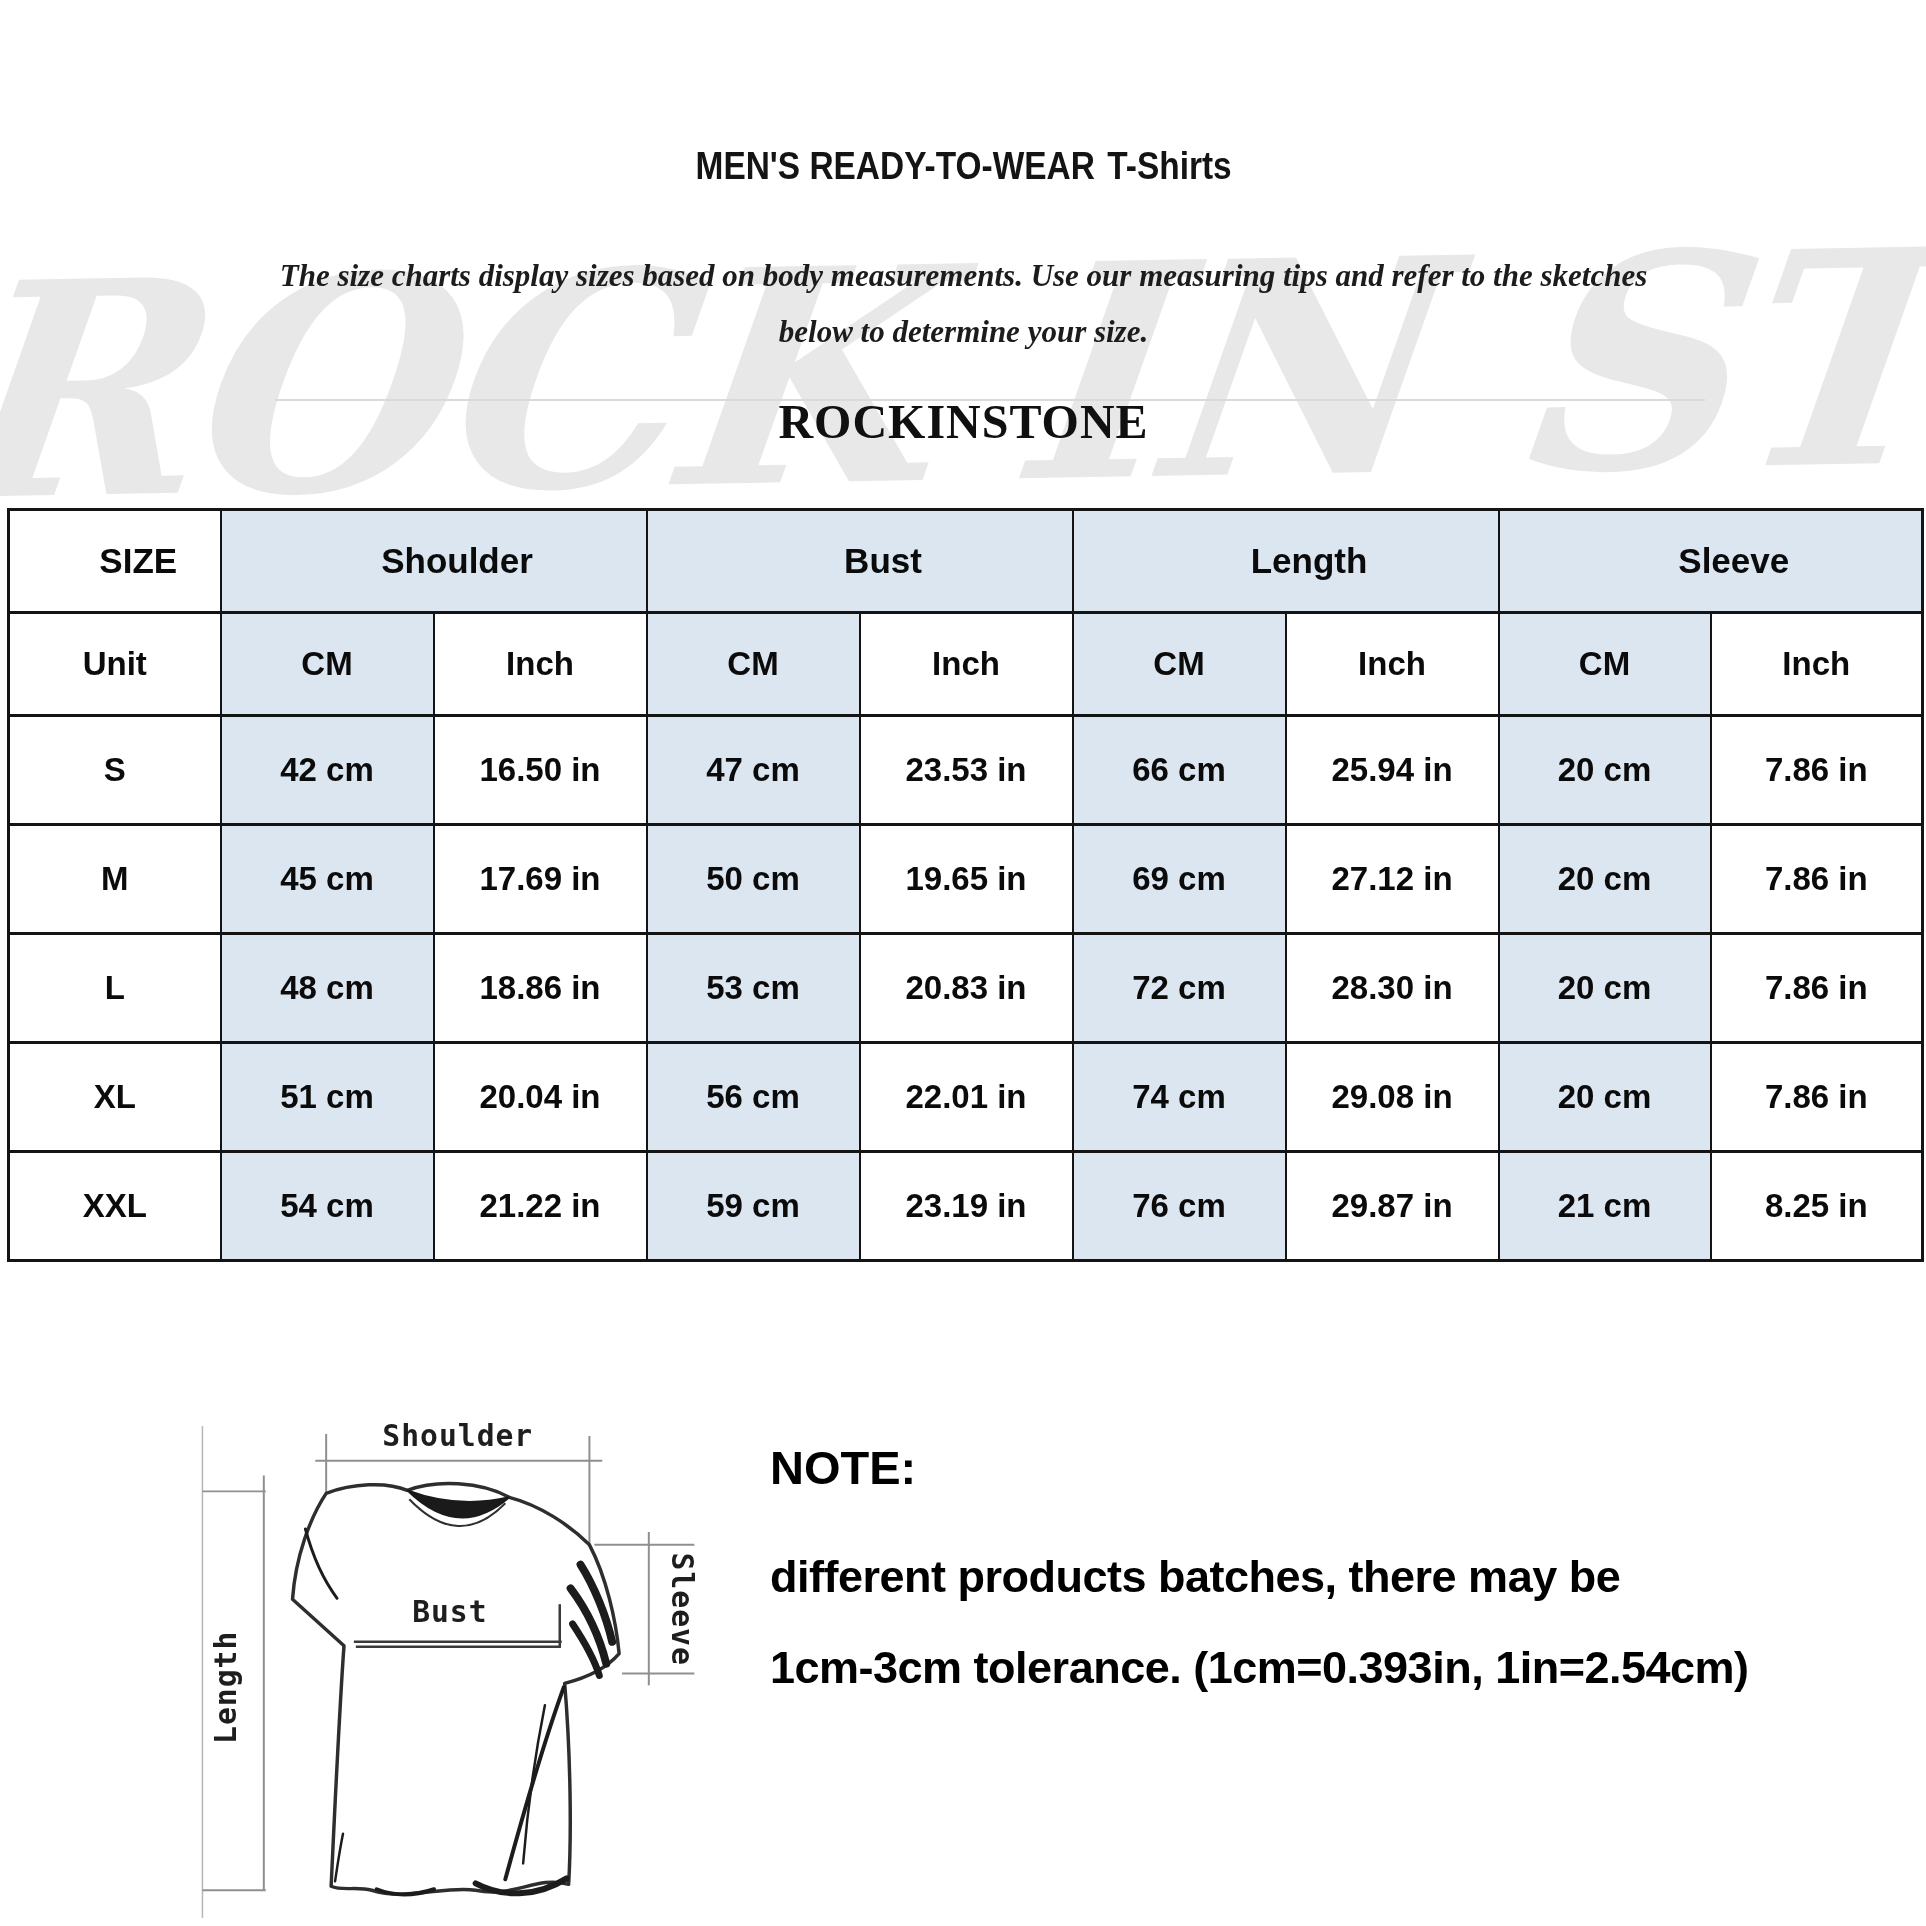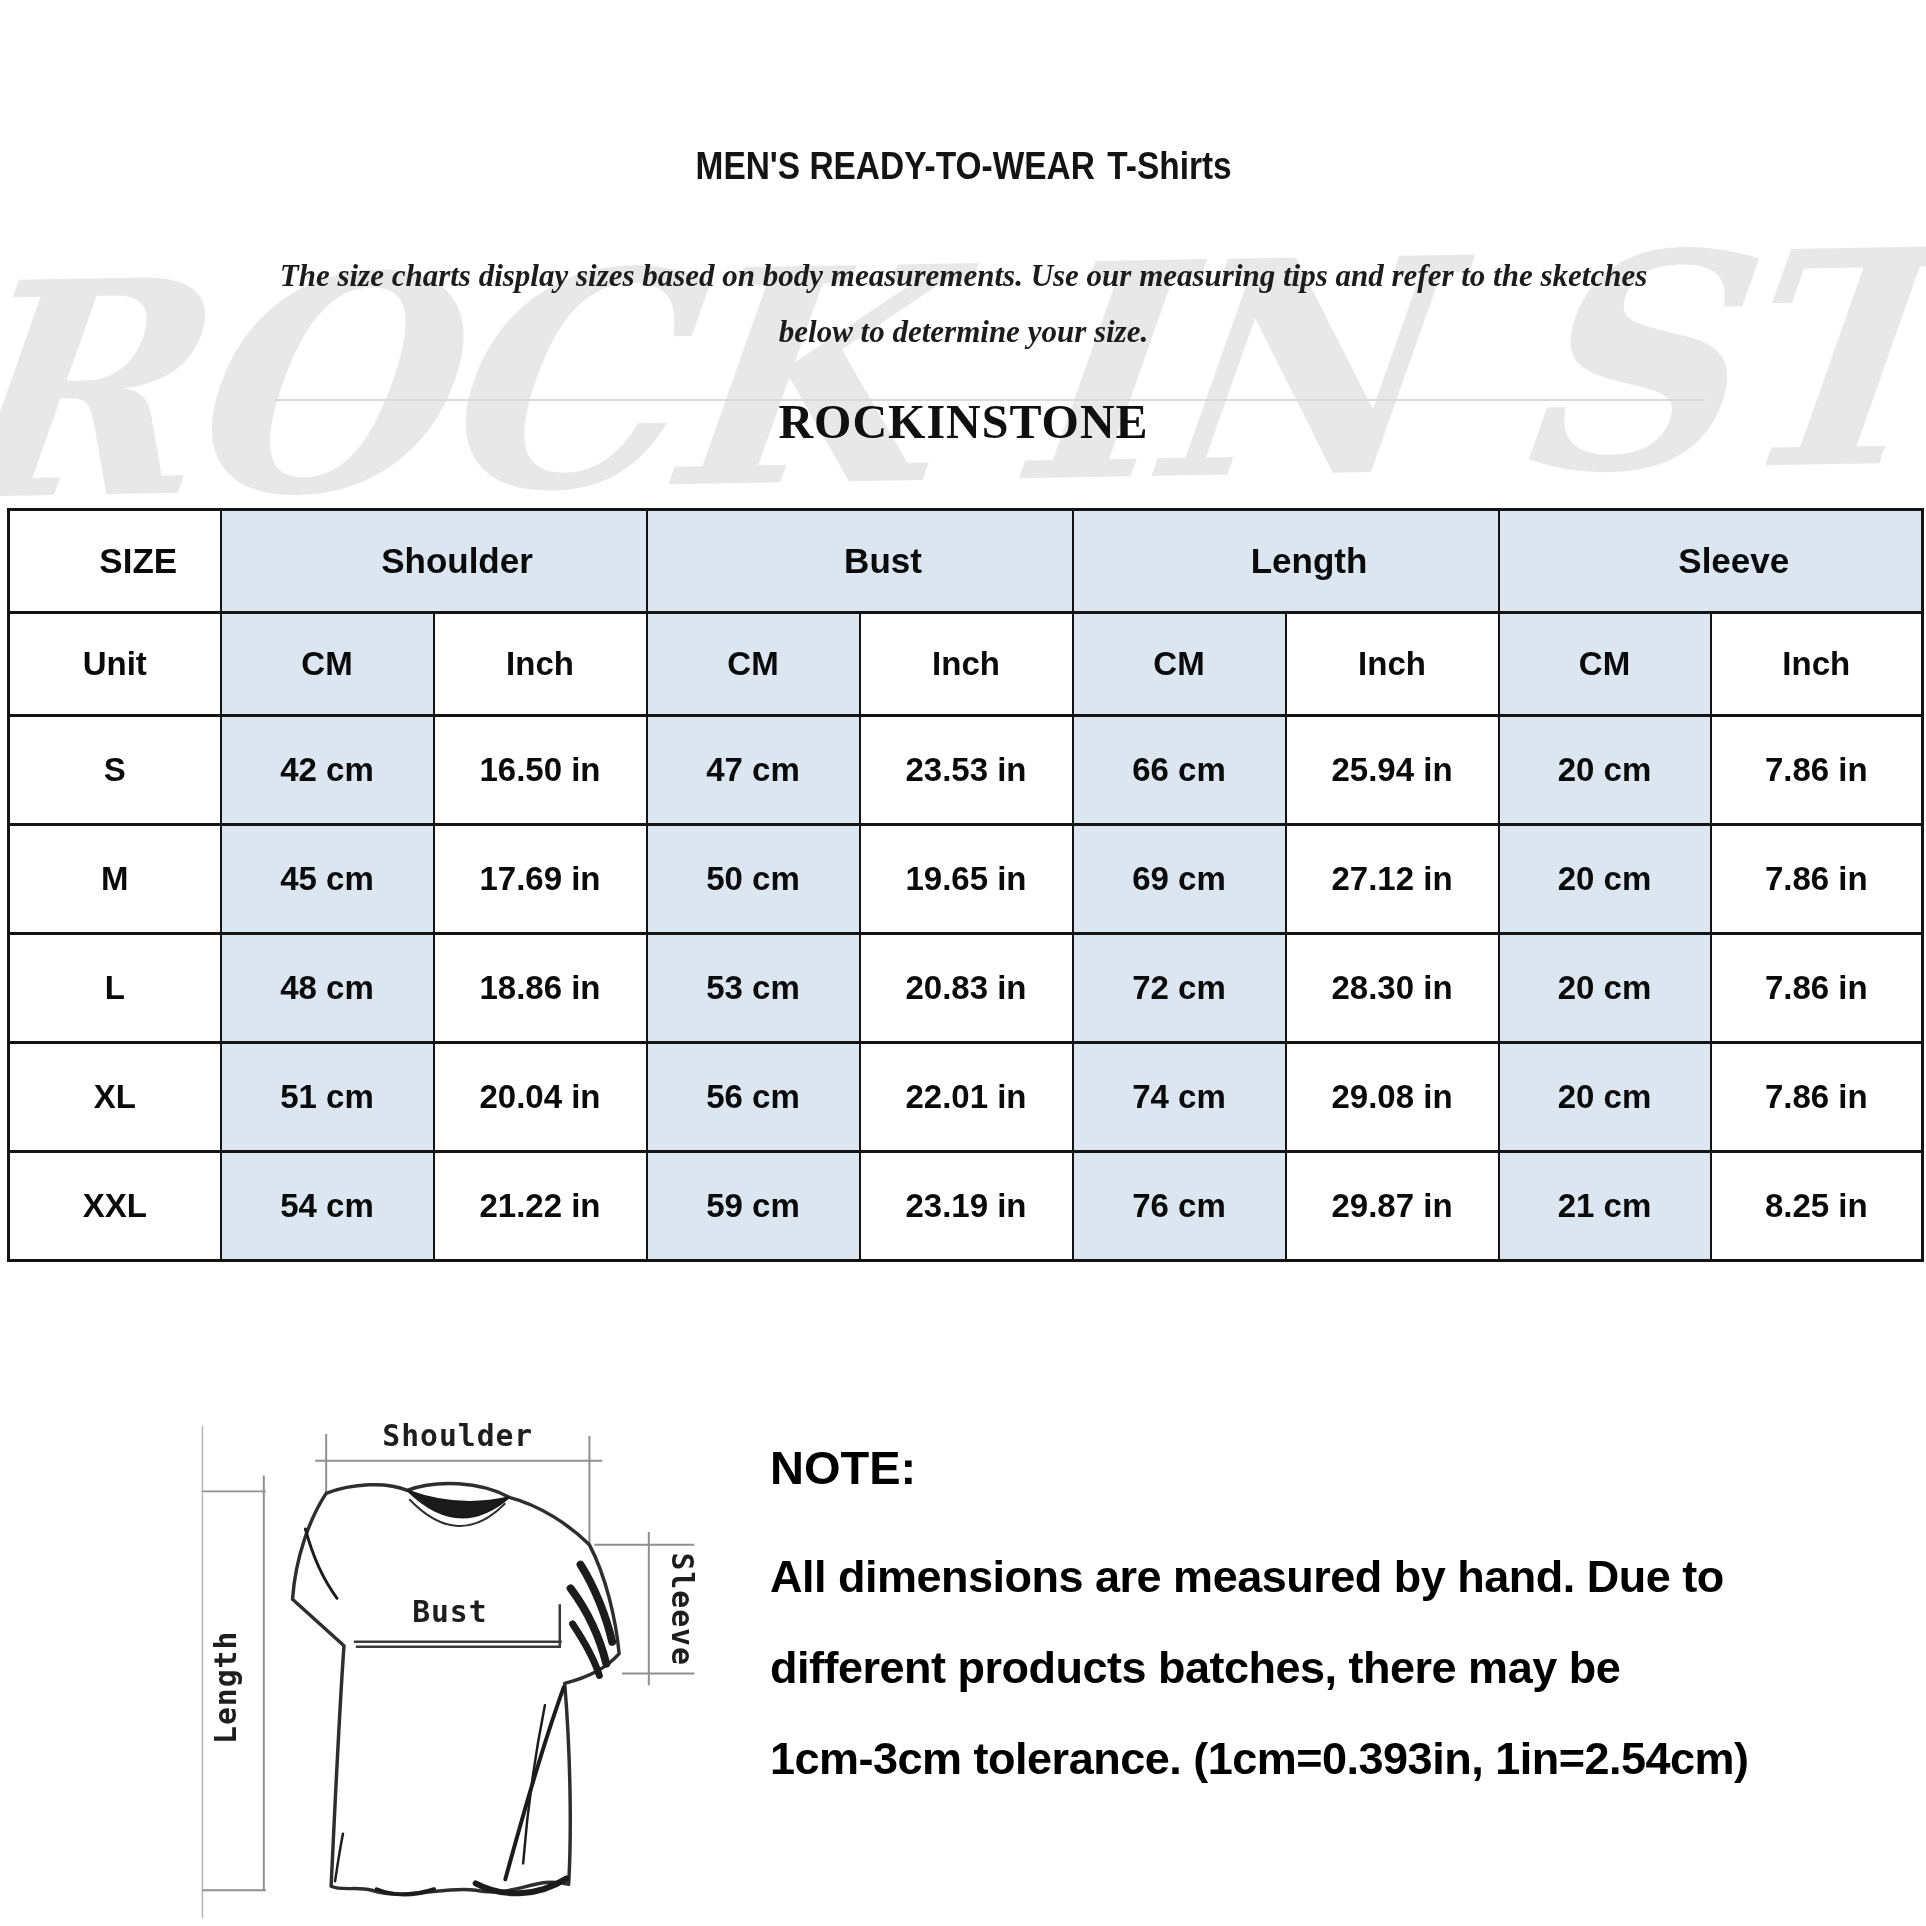--- a/index.html
+++ b/index.html
@@ -278,19 +278,18 @@
     <path class="fold" stroke-width="2.5" d="M196,420 C192,440 190,455 188,468"></path>
 
     <text class="sketch-label" x="312" y="28" text-anchor="middle">Shoulder</text>
     <text class="sketch-label" x="304" y="206" text-anchor="middle">Bust</text>
     <text class="sketch-label" transform="translate(88,272) rotate(-90)" text-anchor="middle">Length</text>
     <text class="sketch-label" transform="translate(528,193) rotate(90)" text-anchor="middle">Sleeve</text>
   </svg>
 
   <div class="note">
     <div class="note-heading">NOTE:</div>
-    <div class="note-line">All dimensions are measured by hand. Due to</div>
     <div class="note-line">different products batches, there may be</div>
     <div class="note-line">1cm-3cm tolerance. (1cm=0.393in, 1in=2.54cm)</div>
   </div>
 
 </div>
 
 
 </body></html>

